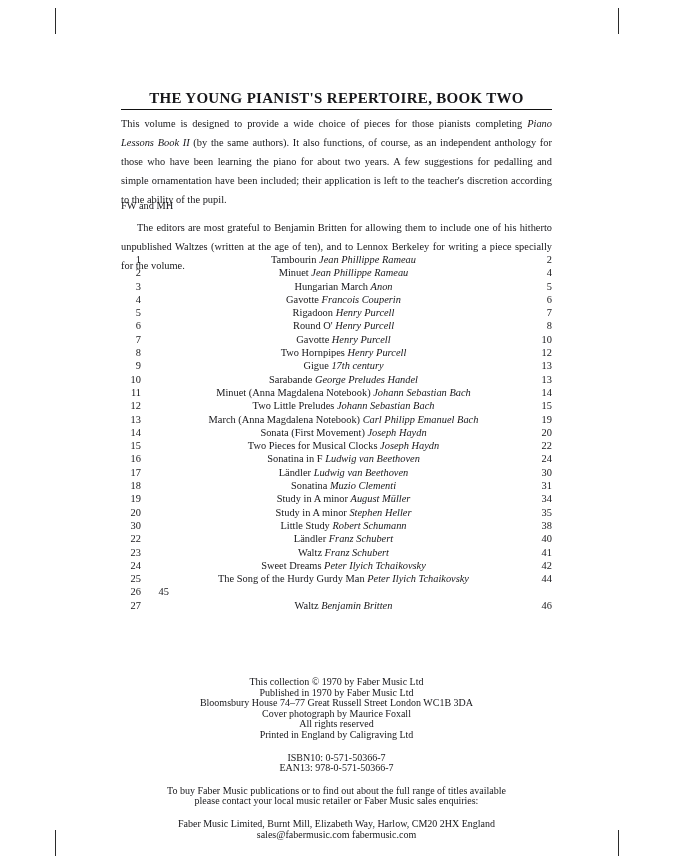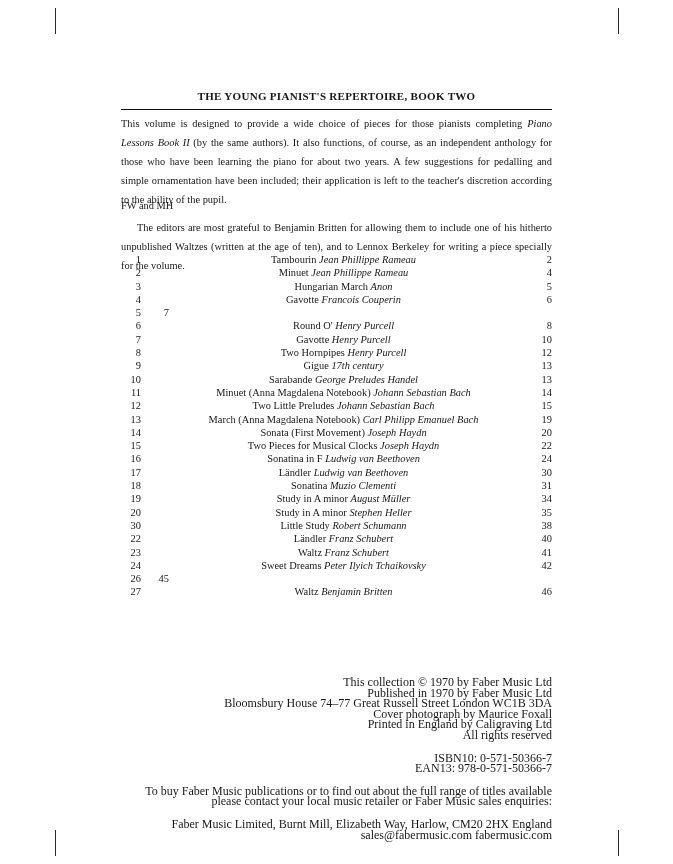--- a/index.html
+++ b/index.html
@@ -31,21 +31,21 @@
     height: 864px;
   }
 
   .title {
     position: absolute;
     left: 0;
     top: 90px;
     width: 673px;
     text-align: center;
     font-family: "Liberation Serif", serif;
-    font-size: 11px;
+    font-size: 15px;
     font-weight: bold;
     letter-spacing: 0.3px;
   }
 
   .rule {
     position: absolute;
     left: 121px;
     top: 109px;
     width: 431px;
     border-top: 1px solid #111;
@@ -110,22 +110,22 @@
   .page-no {
     flex: 0 0 28px;
     text-align: right;
   }
 
   .colophon {
     position: absolute;
     left: 121px;
     top: 677px;
     width: 431px;
-    text-align: right;
-    font-size: 12px;
+    text-align: center;
+    font-size: 10px;
     line-height: 10.6px;
   }
   .colophon .gap-m { height: 12px; }
 
   .colophon .line { display: block; }
 </style>
 </head>
 <body>
 
 <div class="page">
@@ -167,20 +167,21 @@
     </div>
 
     <div class="row">
       <span class="num">4</span>
       <span class="entry"><span>Gavotte </span><span class="composer">Francois Couperin</span></span>
       <span class="page-no">6</span>
     </div>
 
     <div class="row">
       <span class="num">5</span>
+      <span class="entry"><span>Rigadoon </span><span class="composer">Henry Purcell</span></span>
       <span class="page-no">7</span>
     </div>
 
     <div class="row">
       <span class="num">6</span>
       <span class="entry"><span>Round O' </span><span class="composer">Henry Purcell</span></span>
       <span class="page-no">8</span>
     </div>
 
     <div class="row">
@@ -284,41 +285,46 @@
       <span class="entry"><span>Waltz </span><span class="composer">Franz Schubert</span></span>
       <span class="page-no">41</span>
     </div>
 
     <div class="row">
       <span class="num">24</span>
       <span class="entry"><span>Sweet Dreams </span><span class="composer">Peter Ilyich Tchaikovsky</span></span>
       <span class="page-no">42</span>
     </div>
 
+    <div class="row">
+      <span class="num">25</span>
+      <span class="entry"><span>The Song of the Hurdy Gurdy Man </span><span class="composer">Peter Ilyich Tchaikovsky</span></span>
+      <span class="page-no">44</span>
+    </div>
 
     <div class="row">
       <span class="num">26</span>
       <span class="page-no">45</span>
     </div>
 
     <div class="row">
       <span class="num">27</span>
       <span class="entry"><span>Waltz </span><span class="composer">Benjamin Britten</span></span>
       <span class="page-no">46</span>
     </div>
 
   </div>
 
   <div class="colophon">
     <span class="line">This collection © 1970 by Faber Music Ltd</span>
     <span class="line">Published in 1970 by Faber Music Ltd</span>
     <span class="line">Bloomsbury House 74–77 Great Russell Street London WC1B 3DA</span>
     <span class="line">Cover photograph by Maurice Foxall</span>
+    <span class="line">All rights reserved</span>
     <span class="line">Printed in England by Caligraving Ltd</span>
-    <span class="line">All rights reserved</span>
     <div class="gap-m"></div>
     <span class="line">ISBN10: 0-571-50366-7</span>
     <span class="line">EAN13: 978-0-571-50366-7</span>
     <div class="gap-m"></div>
     <span class="line">To buy Faber Music publications or to find out about the full range of titles available</span>
     <span class="line">please contact your local music retailer or Faber Music sales enquiries:</span>
     <div class="gap-m"></div>
     <span class="line">Faber Music Limited, Burnt Mill, Elizabeth Way, Harlow, CM20 2HX England</span>
     <span class="line">sales@fabermusic.com   fabermusic.com</span>
   </div>

